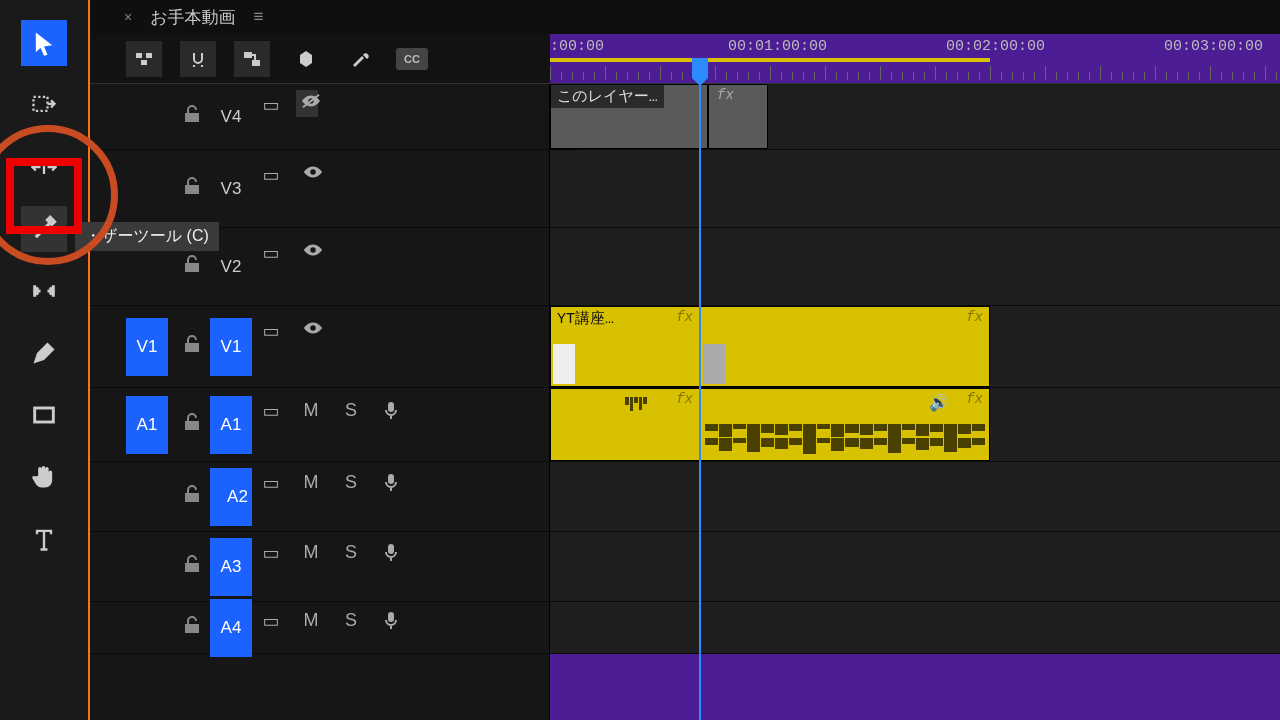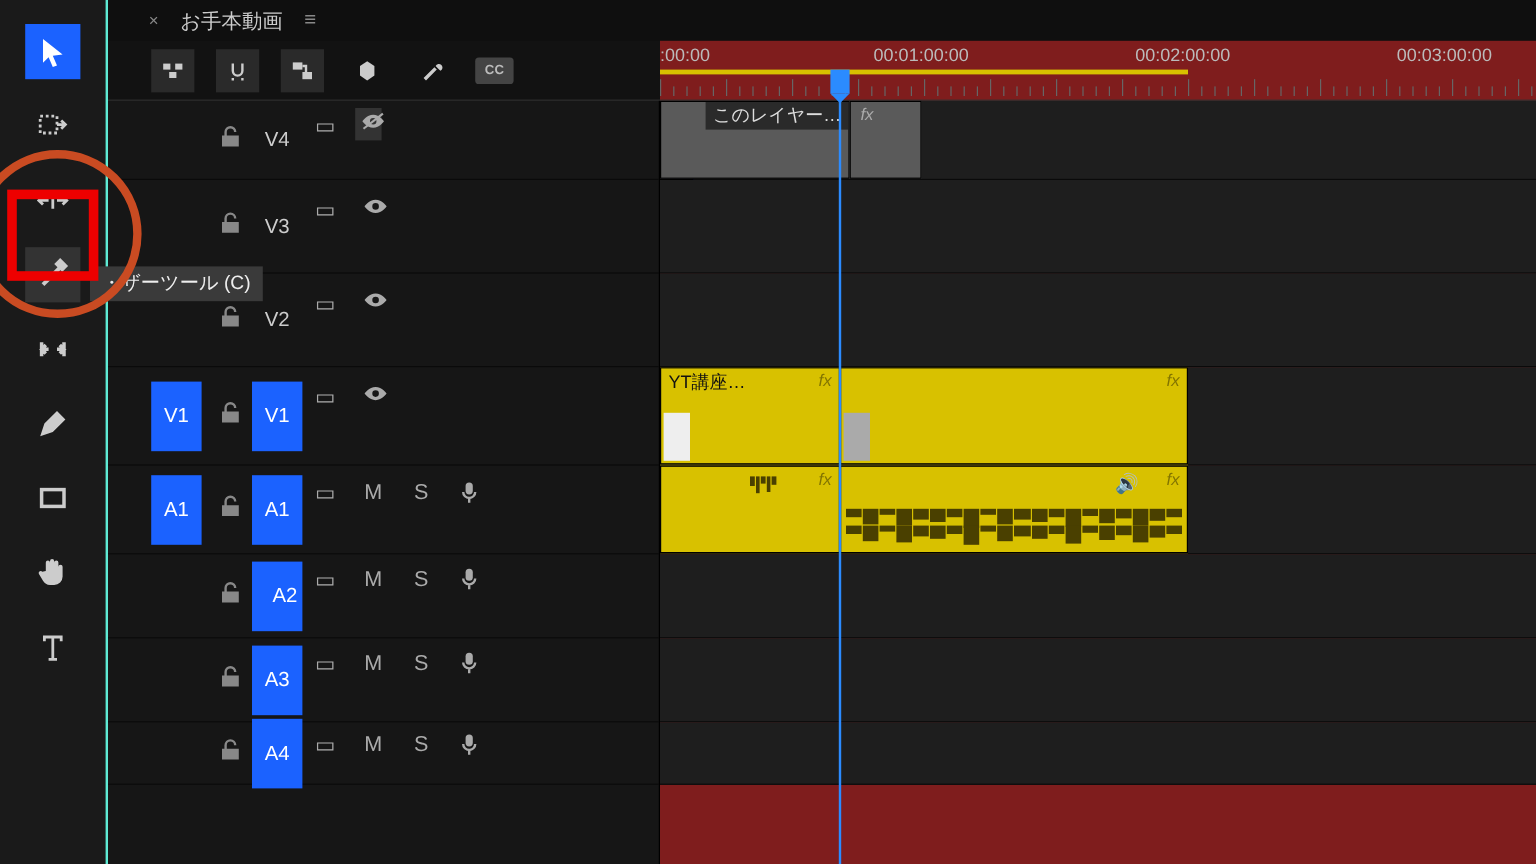--- a/index.html
+++ b/index.html
@@ -13,21 +13,21 @@
     display: flex;
   }
   .toolbar {
     width: 90px;
     background: #1a1a1a;
     display: flex;
     flex-direction: column;
     align-items: center;
     padding-top: 20px;
     gap: 16px;
-    border-right: 2px solid #5eead4;
+    border-right: 2px solid #f97316;
     position: relative;
   }
   .tool-btn {
     width: 46px; height: 46px;
     display: flex; align-items: center; justify-content: center;
     color: #ccc;
     cursor: pointer;
   }
   .tool-btn.active {
     background: #1b62ff;
@@ -166,21 +166,22 @@
     color: #fff;
   }
   .track-ctrl-icon {
     color: #aaa; font-size: 18px;
     width: 22px; text-align: center;
     cursor: pointer;
   }
   .timeline-content {
     flex: 1;
     position: relative;
-    background: #7f1d1d;
+    background: #4c1d95;
+    font-family: Liberation Mono, monospace;
   }
   .time-ruler {
     height: 50px;
     position: relative;
     border-bottom: 1px solid #333;
   }
   .ruler-label {
     position: absolute;
     top: 4px;
     color: #bbb;
@@ -231,21 +232,21 @@
     left: 0; right: 0;
     background: #1e1e1e;
     border-bottom: 1px solid #0a0a0a;
   }
   .clip {
     position: absolute;
     height: 100%;
     border: 1px solid #000;
     overflow: hidden;
   }
-  .clip.gray { background: #5a5a5a; text-align: right; }
+  .clip.gray { background: #5a5a5a; }
   .clip.yellow { background: #d8c100; }
   .clip.darkblue { background: #101050; }
   .clip-label {
     padding: 2px 6px;
     font-size: 15px;
     color: #111;
     white-space: nowrap;
     display: inline-block;
   }
   .clip.gray .clip-label { color: #ddd; background: rgba(30,30,30,0.8); }

